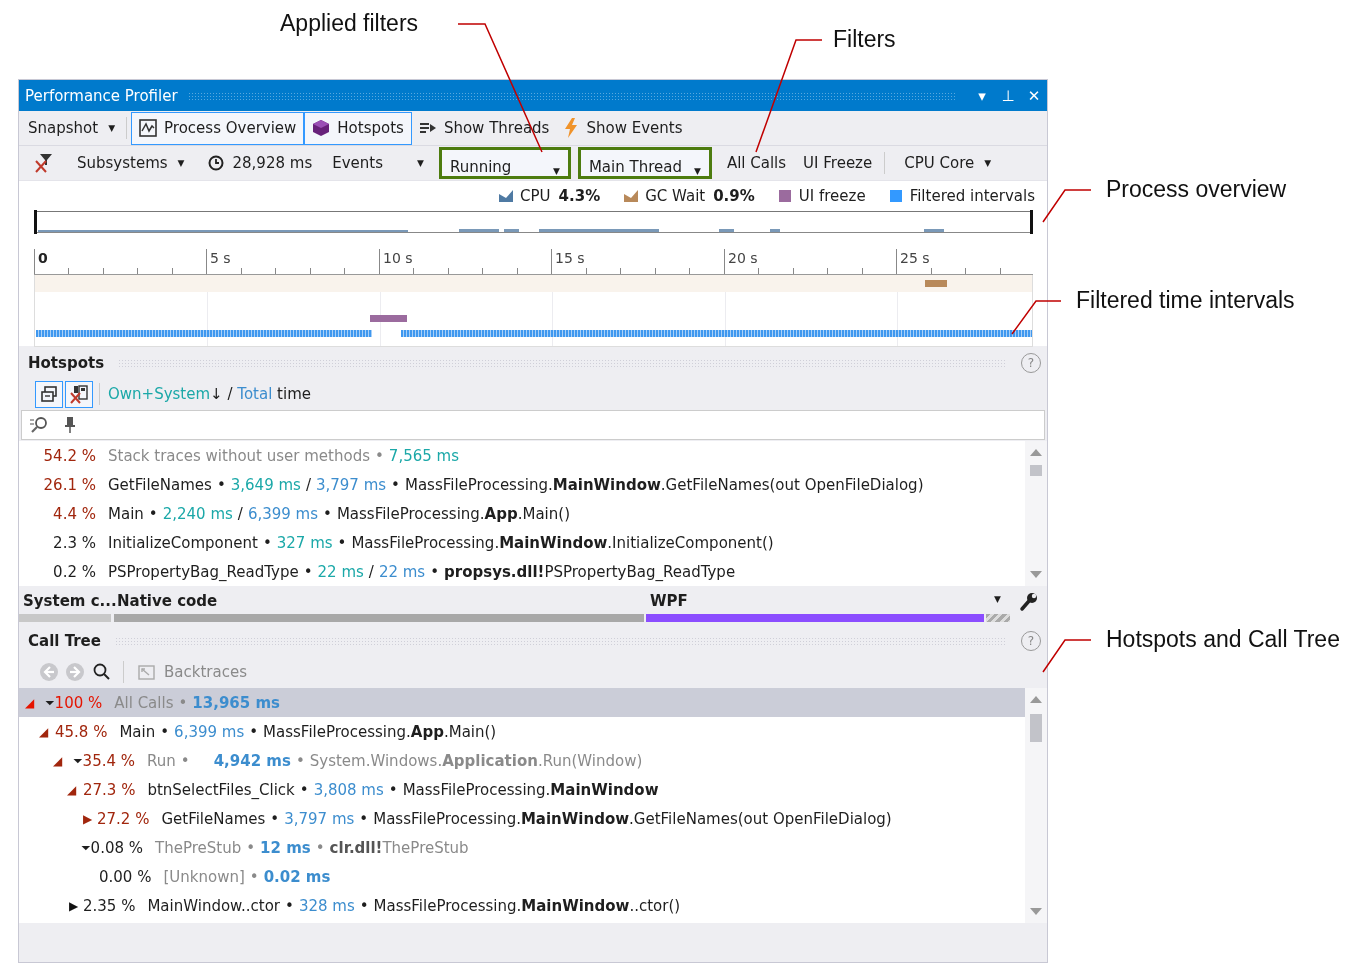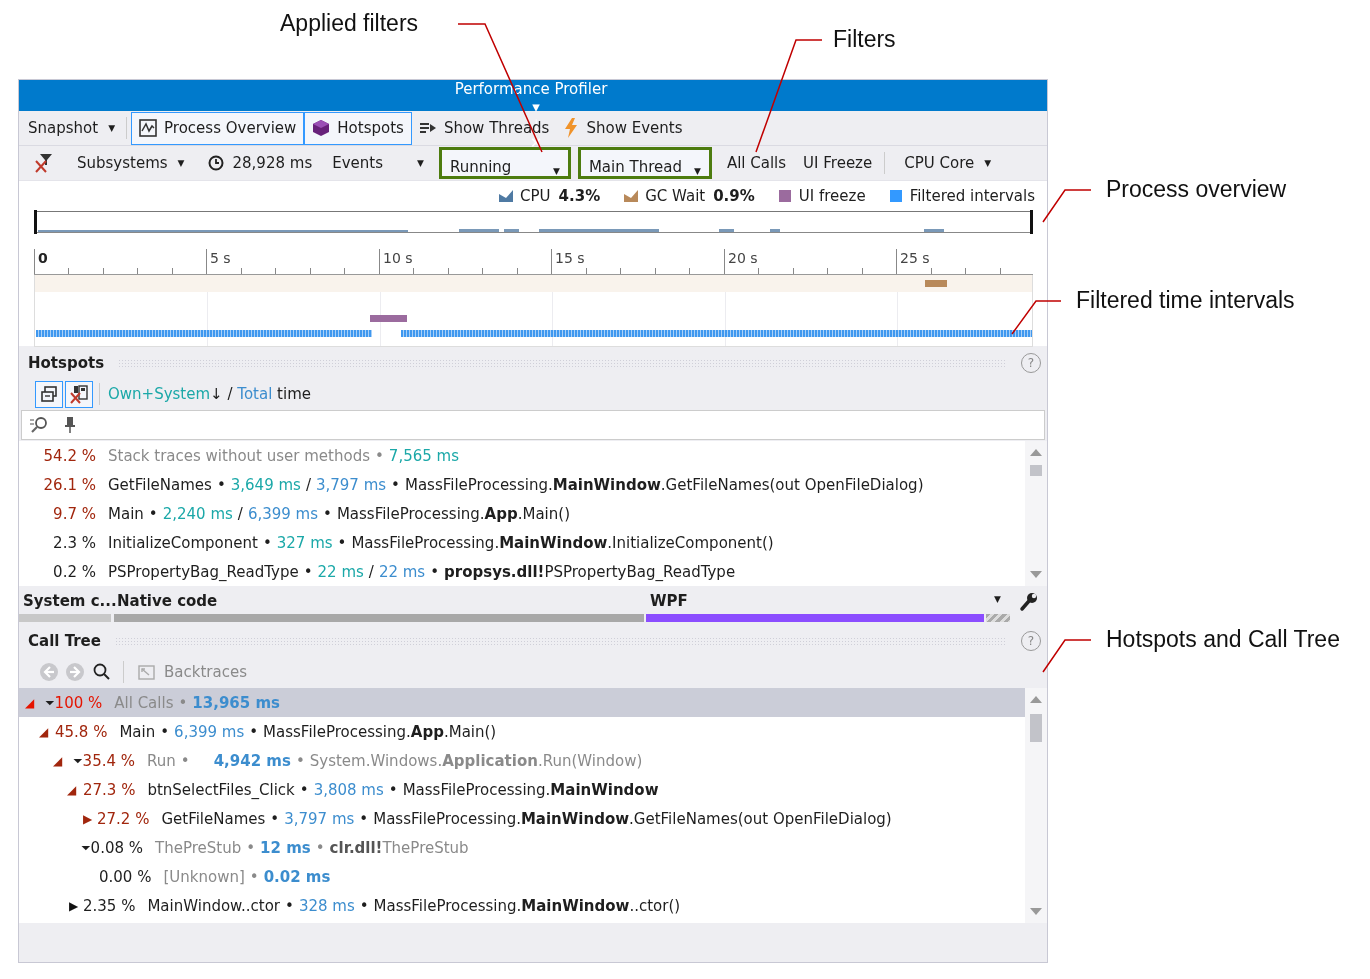--- a/index.html
+++ b/index.html
@@ -1,21 +1,21 @@
 <!DOCTYPE html>
 <html><head>
 <meta charset="utf-8">
 <style>
   * { box-sizing: border-box; margin: 0; padding: 0; }
   body { width: 1370px; height: 979px; background: #ffffff; font-family: "DejaVu Sans", "Liberation Sans", sans-serif; position: relative; overflow: hidden; color: #1e1e1e; }
   .callout { position: absolute; font-family: "Liberation Sans", sans-serif; font-size: 23px; color: #111; white-space: nowrap; }
   svg.lines { position: absolute; left: 0; top: 0; width: 1370px; height: 979px; pointer-events: none; z-index: 20; }
 
   .window { position: absolute; left: 18px; top: 79px; width: 1030px; height: 884px; border: 1px solid #c8c8d4; background: #eeeef2; font-size: 15px; }
-  .titlebar { height: 31px; background: #007acc; color: #fff; display: flex; align-items: center; padding-left: 6px; flex-direction: column; }
+  .titlebar { height: 31px; background: #007acc; color: #fff; display: flex; align-items: center; padding-left: 6px; }
   .titlebar .title { font-size: 15px; margin-right: 10px; }
   .titlebar .grip { flex: 1; height: 8px; background-image: radial-gradient(rgba(255,255,255,0.35) 1px, transparent 1px); background-size: 3px 3px; margin-right: 12px; }
   .titlebar .tbtn { width: 26px; text-align: center; font-size: 15px; color: #fff; cursor: pointer; }
 
   .toolbar { height: 35px; display: flex; align-items: center; border-bottom: 1px solid #dadae2; padding-left: 2px; }
   .tb-item { display: flex; align-items: center; height: 33px; padding: 0 7px; white-space: nowrap; color: #1e1e1e; }
   .tb-item.boxed { border: 1px solid #3399ff; background: #f4f6fb; }
   .tb-item .ico { margin-right: 7px; display: inline-flex; align-items: center; }
   .caret { font-size: 9px; margin-left: 10px; color: #1e1e1e; }
   .sep { width: 1px; height: 22px; background: #ccc; margin: 0 4px; }
@@ -343,21 +343,21 @@
       <span style="margin:0 5px;">•</span>
       <span class="teal">3,649 ms</span>
       <span style="margin:0 5px;">/</span>
       <span class="blue">3,797 ms</span>
       <span style="margin:0 5px;">•</span>
       <span>MassFileProcessing.</span>
         <b>MainWindow</b>
         <span>.GetFileNames(out OpenFileDialog)</span>
     </div>
     <div class="row">
-      <span class="pct red" style="width:77px;">9.7 %</span>
+      <span class="pct red" style="width:77px;">4.4 %</span>
       <span>Main</span>
       <span style="margin:0 5px;">•</span>
       <span class="teal">2,240 ms</span>
       <span style="margin:0 5px;">/</span>
       <span class="blue">6,399 ms</span>
       <span style="margin:0 5px;">•</span>
       <span>MassFileProcessing.</span>
         <b>App</b>
         <span>.Main()</span>
     </div>

